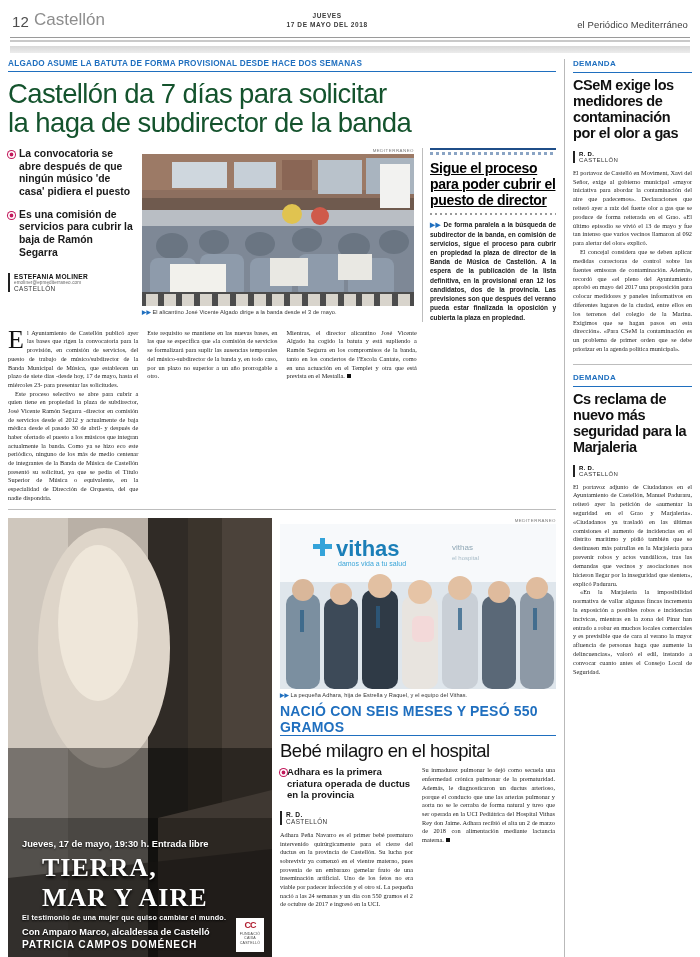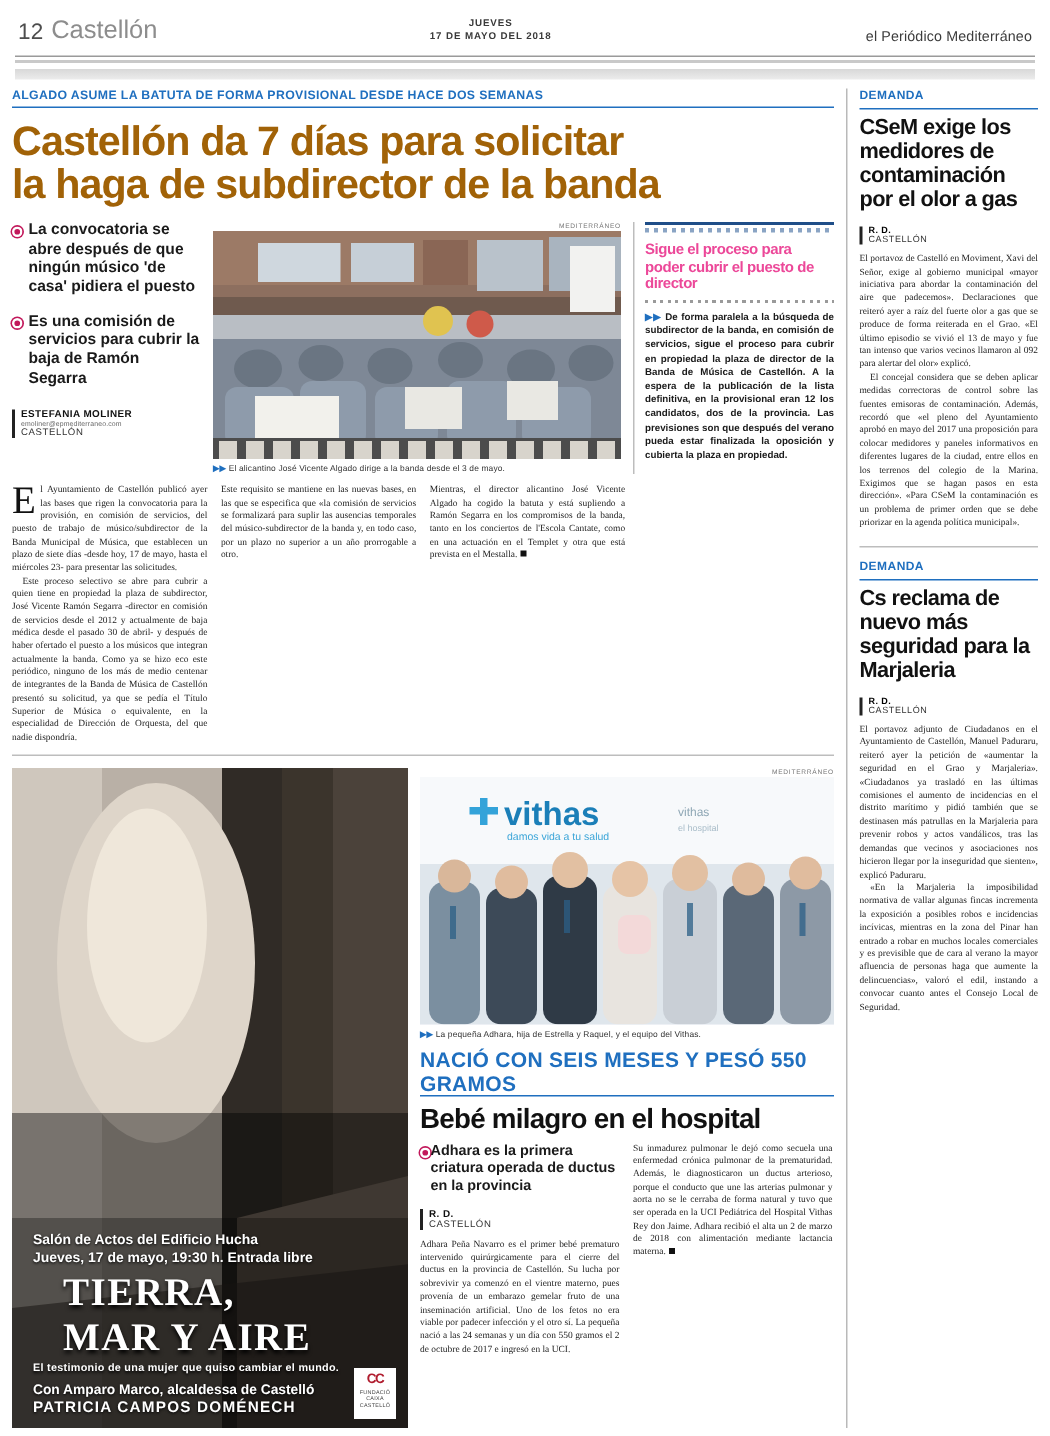--- a/index.html
+++ b/index.html
@@ -24,21 +24,21 @@
   .rule-grey { height:7px; background:linear-gradient(180deg,#d8d8d8,#ececec); margin: 4px 2px 6px 2px; }
 
   
   .cols { display:flex; gap:0; }
   .left-zone { width: 556px; padding-right:8px; }
   .right-rail { width: 128px; border-left:1px solid #b9b9b9; padding-left:8px; }
 
   .kicker { color:#1f6fbf; font-weight:700; font-size:8.2px; letter-spacing:.25px;
             text-transform:uppercase; padding-bottom:3px; }
   .kicker-rule { height:1px; background:#1f6fbf; margin-bottom:5px;}
-  .head-main { font-size: 27.5px; line-height: 1.07; font-weight:700; color:#a16207;
+  .head-main { font-size: 27.5px; line-height: 1.07; font-weight:400; color:#14532d;
                letter-spacing:-.6px; padding: 2px 0 6px 0; }
   .thin-rule { height:1px; background:#bdbdbd; margin: 6px 0; }
 
   
   .story-top { display:flex; gap:8px; margin-top:4px; }
   .bullets-col { width: 128px; }
   .bullet { display:flex; gap:4px; margin-bottom:10px; }
   .dot { flex:none; width:7px; height:7px; border-radius:50%; background:#c2185b; margin-top:3px;
          box-shadow: inset 0 0 0 1.6px #fff, 0 0 0 1px #c2185b;}
   .bullet-txt { font-size:10.4px; line-height:1.22; font-weight:700; color:#1a1a1a; }
@@ -50,21 +50,21 @@
   .photo-col { width: 272px; }
   .credit { text-align:right; font-size:4.4px; color:#777; letter-spacing:.5px; padding-bottom:1px;}
   .photo { width:100%; position:relative; overflow:hidden; background:#6d7782; }
   .caption { font-size:5.6px; color:#333; padding-top:3px; letter-spacing:.1px; }
   .caption .arrows { color:#1f6fbf; font-weight:700; }
 
   .boxed { width:136px; border-left:1px solid #bdbdbd; padding-left:7px; }
   .box-top-rule { height:2.5px; background:#1f4e88; }
   .box-dot-rule { height:3px; margin-top:2px;
      background-image: repeating-linear-gradient(90deg,#8aa4c4 0 3px, transparent 3px 6px);}
-  .box-head { font-size:10px; line-height:1.12; font-weight:700; color:#ec4899; padding:6px 0 5px 0; letter-spacing:-.3px;}
+  .box-head { font-size:14px; line-height:1.12; font-weight:700; color:#000000; padding:6px 0 5px 0; letter-spacing:-.3px;text-decoration:underline;}
   .box-sep { height:2px; margin-bottom:5px;
      background-image: repeating-linear-gradient(90deg,#9a9a9a 0 2px, transparent 2px 5px);}
   .box-body { font-size:6.5px; line-height:1.42; font-weight:700; color:#1a1a1a; text-align:justify;}
   .box-body .arrows { color:#1f6fbf; }
 
   
   .body-cols { display:flex; gap:9px; margin-top:7px; }
   .bcol { width: 133px; font-size:6.3px; line-height:1.38; color:#1c1c1c;
           text-align:justify; font-family:"Liberation Serif", serif; }
   .bcol p { margin:0; text-indent:7px; }
@@ -96,21 +96,21 @@
   .ad-sub { font-size:7.2px; font-weight:700; letter-spacing:.2px; margin-top:2px; text-shadow:0 1px 2px #000; }
   .ad-line2 { font-size:9.2px; font-weight:700; margin-top:5px; text-shadow:0 1px 2px #000;}
   .ad-line3 { font-size:10.2px; font-weight:700; letter-spacing:.8px; margin-top:2px; text-shadow:0 1px 2px #000;}
   .ad-logo { position:absolute; right:8px; bottom:6px; width:28px; height:34px; background:#fff;
              text-align:center; padding-top:3px;}
   .ad-logo .mark { font-size:9px; color:#b01c2e; letter-spacing:-1px; font-weight:700; line-height:1;}
   .ad-logo .nm { font-size:3.6px; color:#444; line-height:1.3; margin-top:2px; letter-spacing:.2px;}
 
   .story2 { width: 276px; }
   .photo2 { width:100%; position:relative; overflow:hidden; background:#dfe6ee; }
-  .head2 { font-size:18.5px; line-height:1.08; font-weight:700; color:#111; letter-spacing:-.5px; margin-top:4px;}
+  .head2 { font-size:18.5px; line-height:1.08; font-weight:400; color:#111; letter-spacing:-.5px; margin-top:4px;}
   .kicker2 { color:#1f6fbf; font-weight:700; font-size:14px; letter-spacing:.2px; text-transform:uppercase; }
   .story2-cols { display:flex; gap:9px; margin-top:6px; }
   .s2col { width:133px; }
   .s2-bullet { display:flex; gap:0; }
   .s2-bullet-txt { font-size:9.6px; line-height:1.2; font-weight:700; color:#1a1a1a; }
 </style>
 </head>
 <body>
 
 <div class="page">
@@ -262,21 +262,20 @@
               <ellipse cx="90" cy="105" rx="40" ry="78" fill="#efe7da"></ellipse>
               <rect x="180" y="0" width="92" height="300" fill="#3b342c"></rect>
               <rect x="214" y="0" width="58" height="440" fill="#4b423a"></rect>
               <path d="M150 300 L272 270 L272 440 L150 440 Z" fill="#6d6156"></path>
               <path d="M0 360 L272 330 L272 440 L0 440 Z" fill="#3a332c" opacity=".55"></path>
               <rect x="0" y="230" width="272" height="210" fill="#000" opacity=".42"></rect>
               <rect x="0" y="300" width="272" height="140" fill="#000" opacity=".30"></rect>
             </svg>
           </div>
           <div class="ad-text">
-            <div class="ad-line1">Salón de Actos del Edificio Hucha</div>
             <div class="ad-line1">Jueves, 17 de mayo, 19:30 h. Entrada libre</div>
             <div class="ad-big">TIERRA,</div>
             <div class="ad-big">MAR Y AIRE</div>
             <div class="ad-sub">El testimonio de una mujer que quiso cambiar el mundo.</div>
             <div class="ad-line2">Con Amparo Marco, alcaldessa de Castelló</div>
             <div class="ad-line3">PATRICIA  CAMPOS  DOMÉNECH</div>
           </div>
           <div class="ad-logo">
             <div class="mark">CC</div>
             <div class="nm">FUNDACIÓ CAIXA CASTELLÓ</div>

